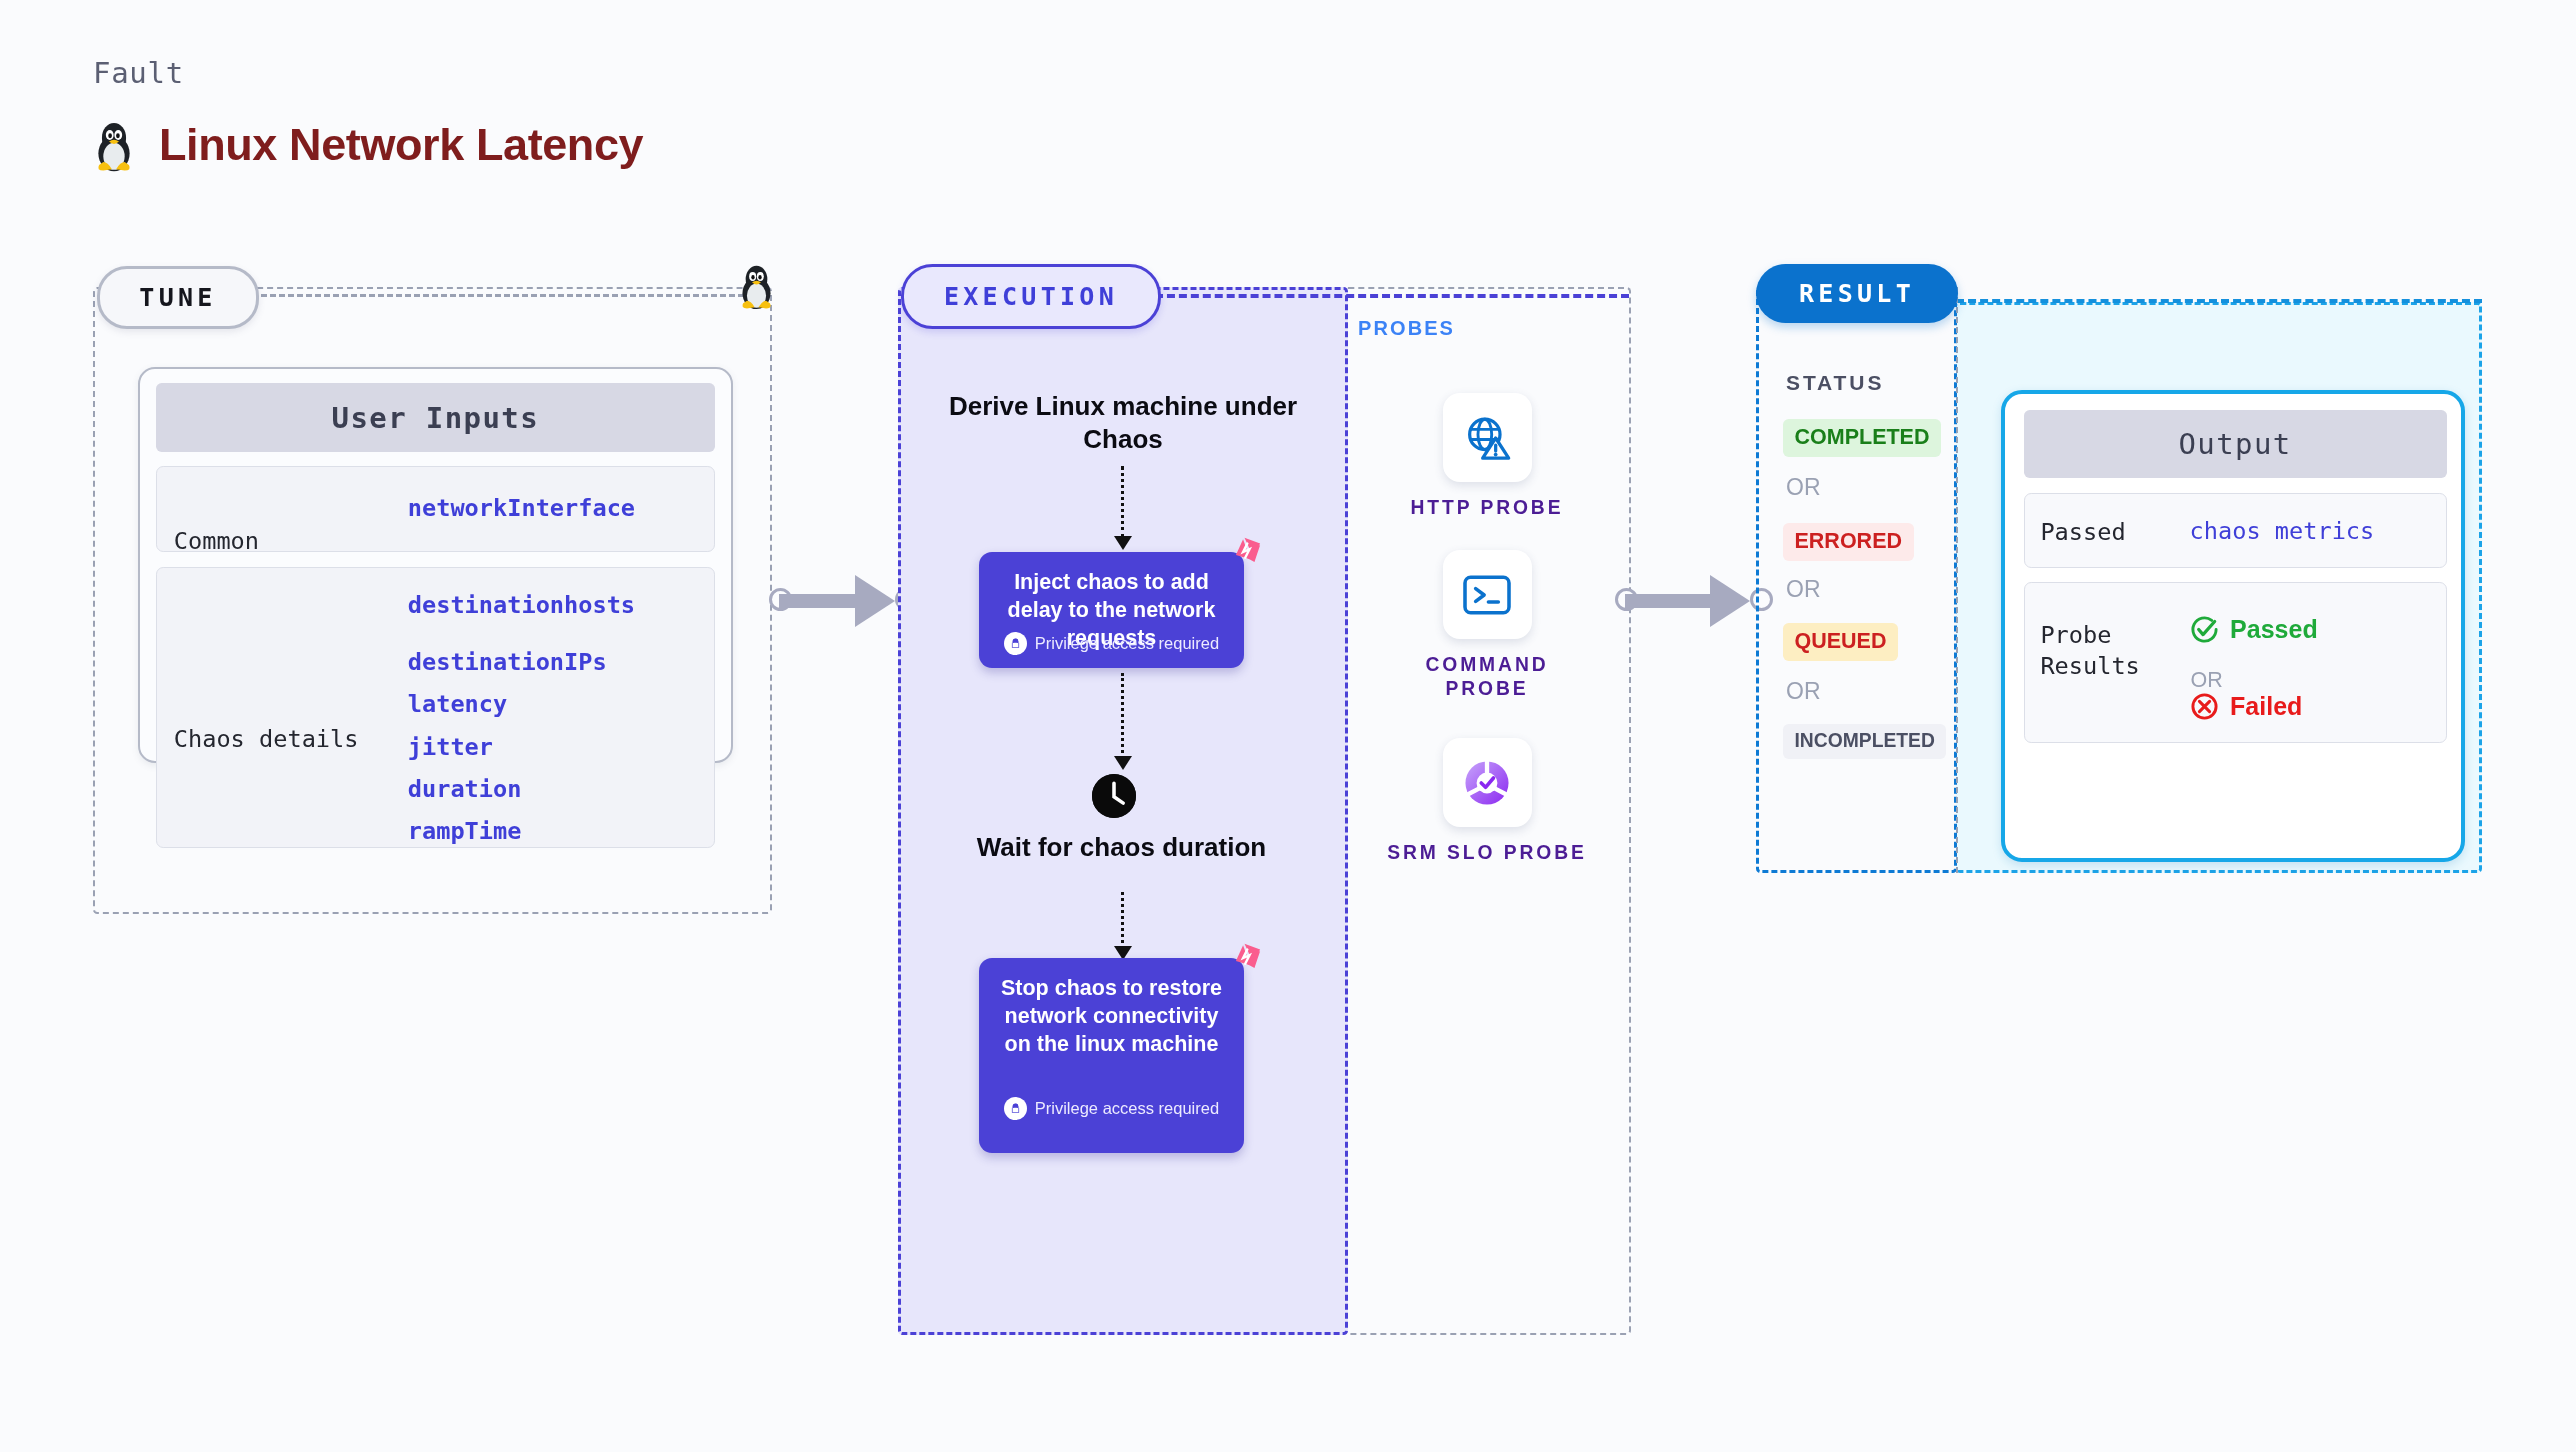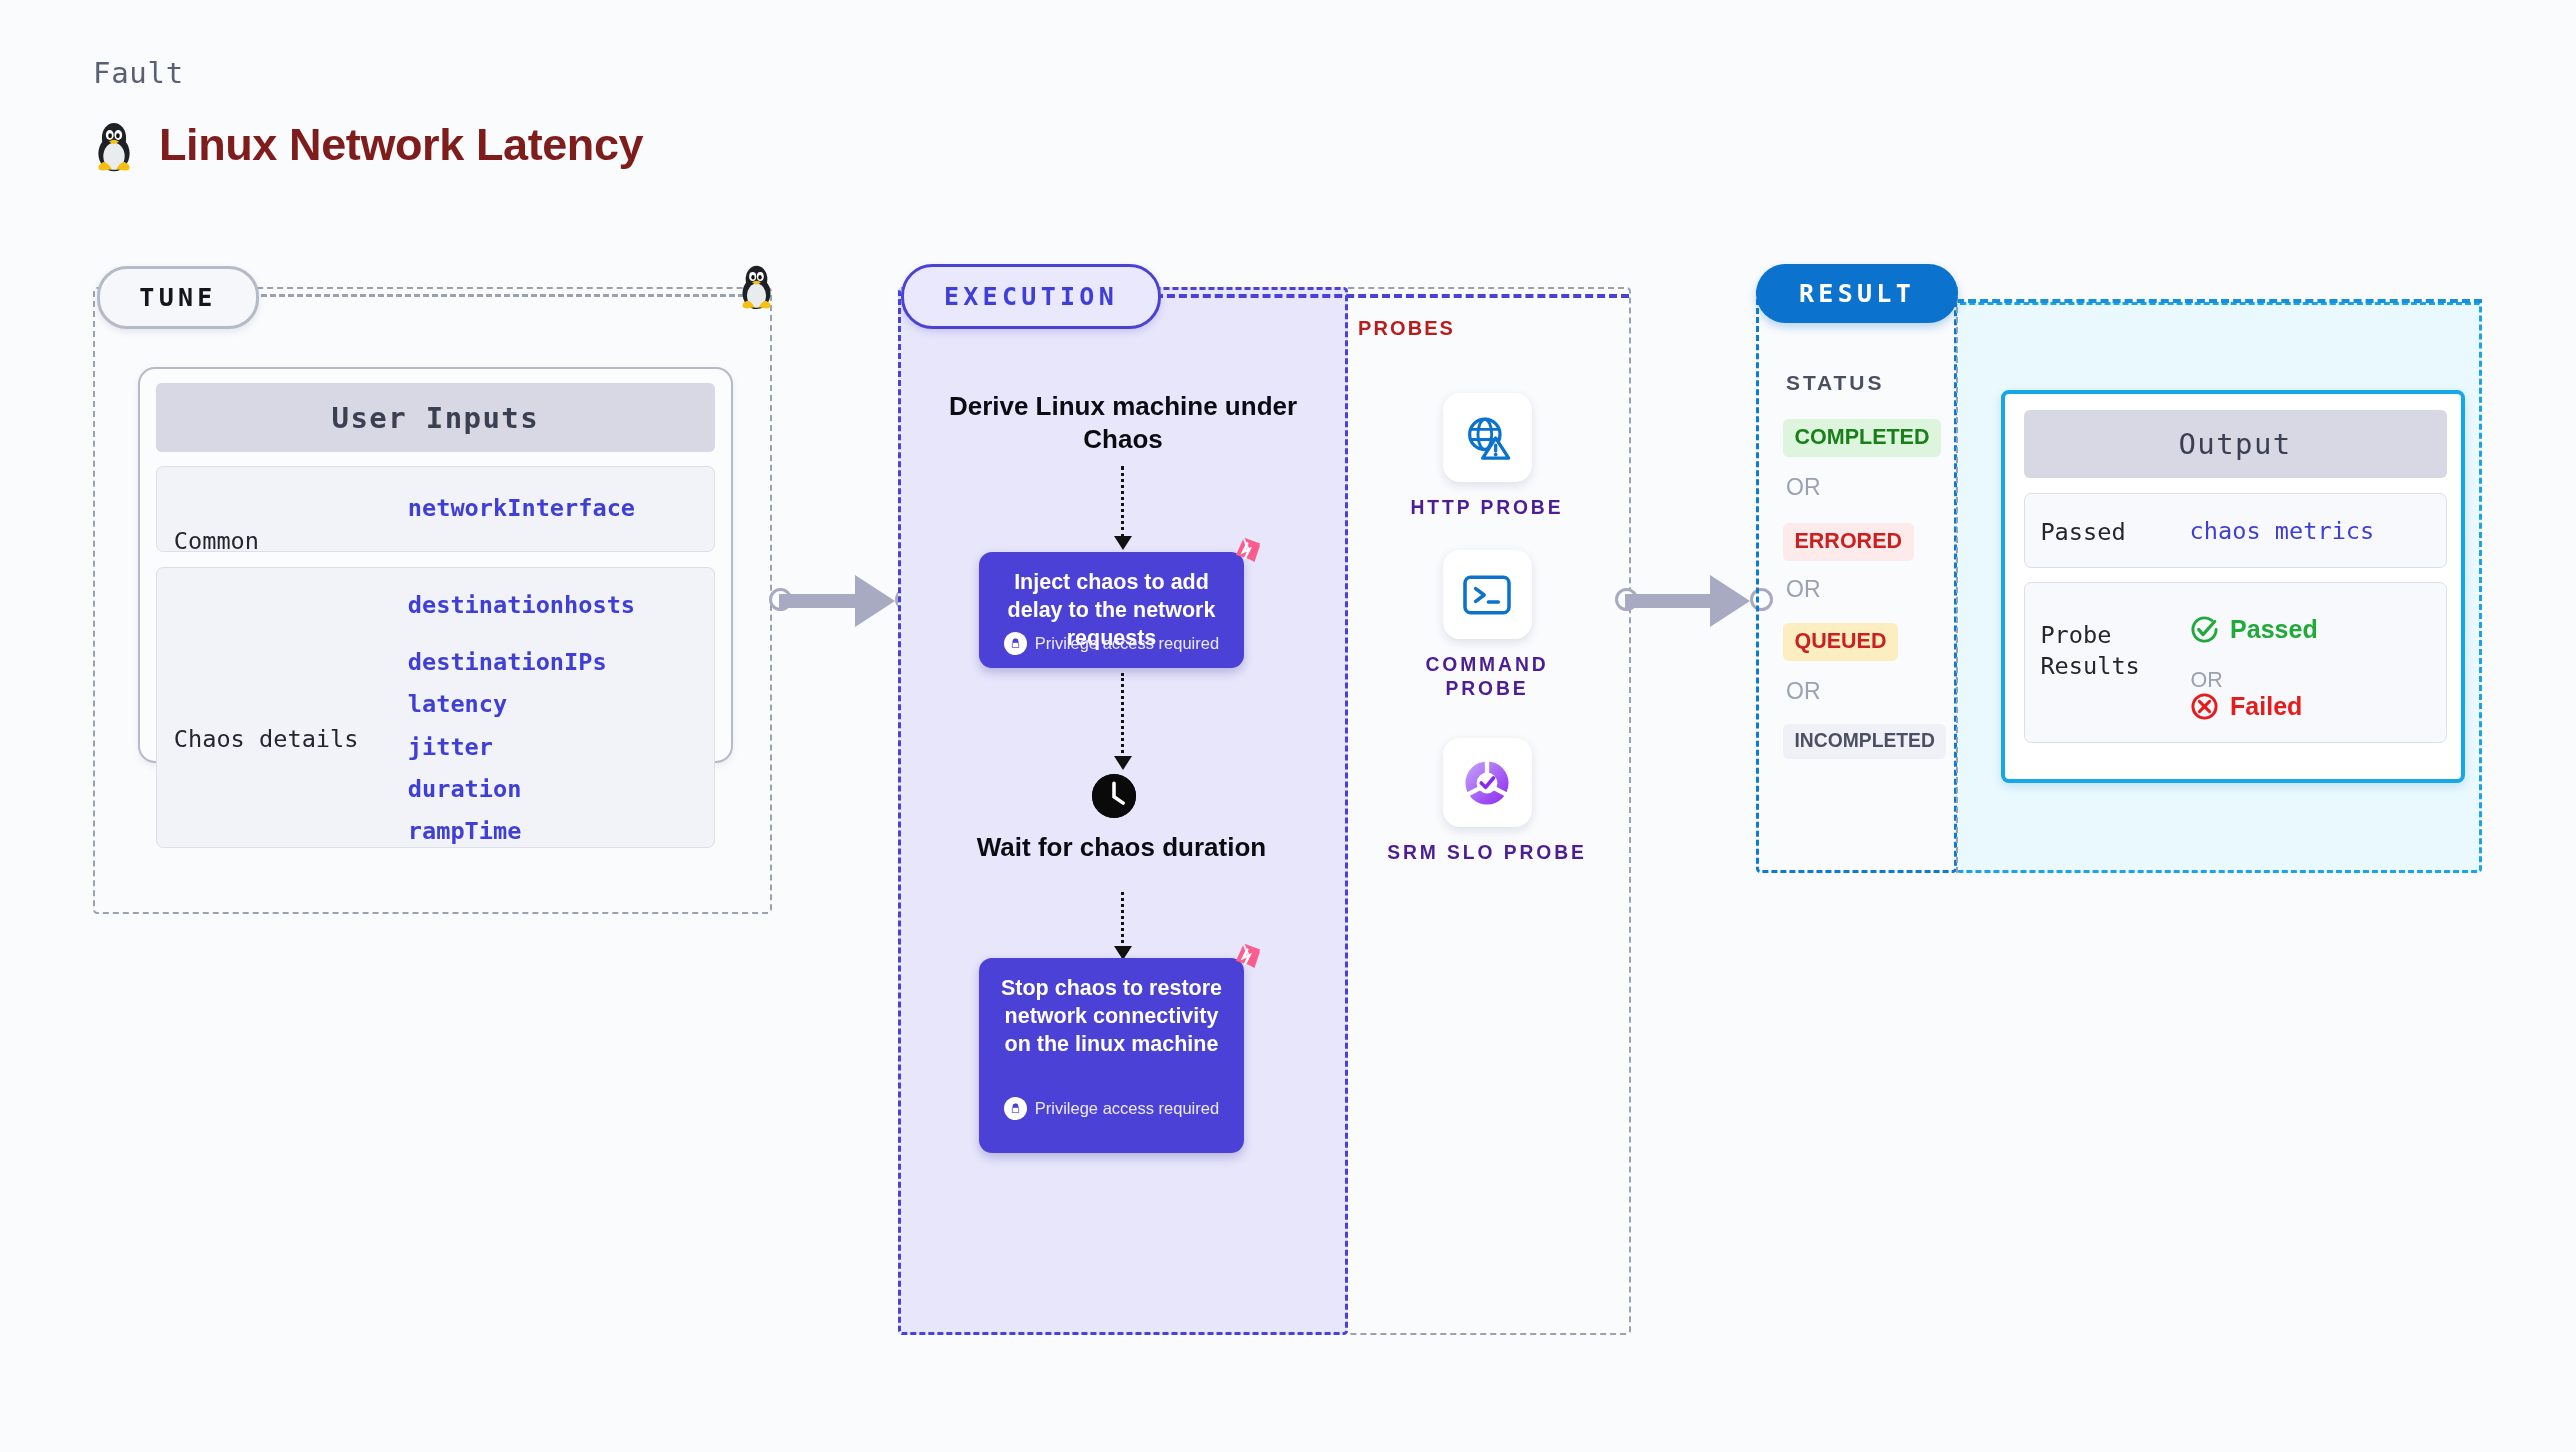--- a/index.html
+++ b/index.html
@@ -43,21 +43,21 @@
   .ui-sec .vals{position:absolute;left:251px;top:0;}
   .ui-sec .vals div{font-family:"DejaVu Sans Mono",monospace;font-size:23.6px;color:#3f3fd8;font-weight:bold;}
 
   
   #exec-panel{left:898px;top:287px;width:450px;height:1048px;border:3.6px dashed #4b41d6;background:#e7e6fb;}
   #probes-panel{left:1344px;top:287px;width:287px;height:1048px;border:2.1px dashed #9aa1b3;border-left:none;background:#fafbfd;}
   #exec-pill{left:901px;top:264px;width:254px;height:59px;border:3.6px solid #4b41d6;border-radius:31.5px;background:#e9e8fd;
         display:flex;align-items:center;justify-content:center;box-shadow:0 3.6px 7.9px rgba(75,65,214,.18);}
   #exec-pill span{font-family:"DejaVu Sans Mono",monospace;font-size:25px;font-weight:bold;letter-spacing:4.3px;color:#3f3fd8;}
   #exec-dash{left:1155px;top:294px;width:474px;height:0;border-top:4.3px dashed #4b41d6;}
-  #probes-label{left:1358px;top:317px;font-size:20px;font-weight:bold;letter-spacing:2.1px;color:#b91c1c;}
+  #probes-label{left:1358px;top:317px;font-size:20px;font-weight:bold;letter-spacing:2.1px;color:#3b82f6;}
 
   #derive-text{left:924px;top:390px;width:398px;text-align:center;font-size:26px;font-weight:bold;color:#0b0b12;line-height:1.28;}
   .vdot{position:absolute;border-left:3.6px dotted #111;}
   .arrowhead{position:absolute;width:0;height:0;border-left:9.3px solid transparent;border-right:9.3px solid transparent;border-top:14.3px solid #111;}
 
   .stepbox{position:absolute;background:#4b41d6;border-radius:13px;color:#fff;box-shadow:0 4.3px 10px rgba(50,42,150,.25);}
   .stepbox .txt{position:absolute;left:13px;right:13px;text-align:center;font-size:21.5px;font-weight:bold;line-height:1.3;}
   .priv{position:absolute;left:0;right:0;display:flex;align-items:center;justify-content:center;gap:7.9px;font-size:16.5px;font-weight:normal;color:#eceaff;}
   .lockdot{width:23px;height:23px;border-radius:50%;background:#fff;display:flex;align-items:center;justify-content:center;}
   .harness{position:absolute;}
@@ -82,21 +82,21 @@
   #result-pill{left:1756px;top:264px;width:202px;height:59px;border-radius:31.5px;background:#0b72cd;
         display:flex;align-items:center;justify-content:center;box-shadow:0 4.3px 9.3px rgba(11,114,205,.28);}
   #result-pill span{font-family:"DejaVu Sans Mono",monospace;font-size:25px;font-weight:bold;letter-spacing:4.3px;color:#fff;}
   #result-right{left:1956px;top:302px;width:526px;height:571px;box-sizing:border-box;border:3.6px dashed #1ca3e8;border-left:none;background:#eaf9fe;}
   #result-dash-top{left:1956px;top:299px;width:526px;height:0;border-top:4.3px dashed #1490dd;}
 
   #status-label{left:1786px;top:371px;font-size:21px;font-weight:bold;letter-spacing:2.9px;color:#4b4f63;}
   .badge{position:absolute;left:1783px;border-radius:5.7px;padding:6.4px 11.5px;font-size:21.5px;font-weight:bold;}
   .orlbl{position:absolute;left:1786px;font-size:23px;color:#9aa1b3;}
 
-  #output-card{left:2001px;top:390px;width:464px;height:393px;box-sizing:border-box;border:4.3px solid #16a7e8;border-radius:8px;background:#fff;
+  #output-card{left:2001px;top:390px;width:464px;height:472px;box-sizing:border-box;border:4.3px solid #16a7e8;border-radius:21px;background:#fff;
         box-shadow:0 3.6px 10px rgba(30,130,190,.18);}
   #out-head{position:absolute;left:18.6px;top:15.8px;width:423px;height:68px;background:#d7d8e4;border-radius:5.7px;display:flex;align-items:center;justify-content:center;}
   #out-head span{font-family:"DejaVu Sans Mono",monospace;font-size:29px;color:#3b3f52;letter-spacing:1.4px;}
   .out-sec{position:absolute;left:18.6px;box-sizing:border-box;border:1.4px solid #dcdfe8;border-radius:7.2px;background:#f8f9fc;}
   #out-metrics{top:99px;width:423px;height:75px;}
   #out-probe{top:188px;width:423px;height:161px;}
   .out-lbl{position:absolute;left:15.8px;font-family:"DejaVu Sans Mono",monospace;font-size:23.6px;color:#24262f;line-height:1.3;}
   .out-val{position:absolute;left:165px;font-family:"DejaVu Sans Mono",monospace;font-size:23.6px;color:#3f3fd8;}
   .res-row{position:absolute;left:165px;display:flex;align-items:flex-start;gap:11.5px;font-size:25px;font-weight:bold;}
 

